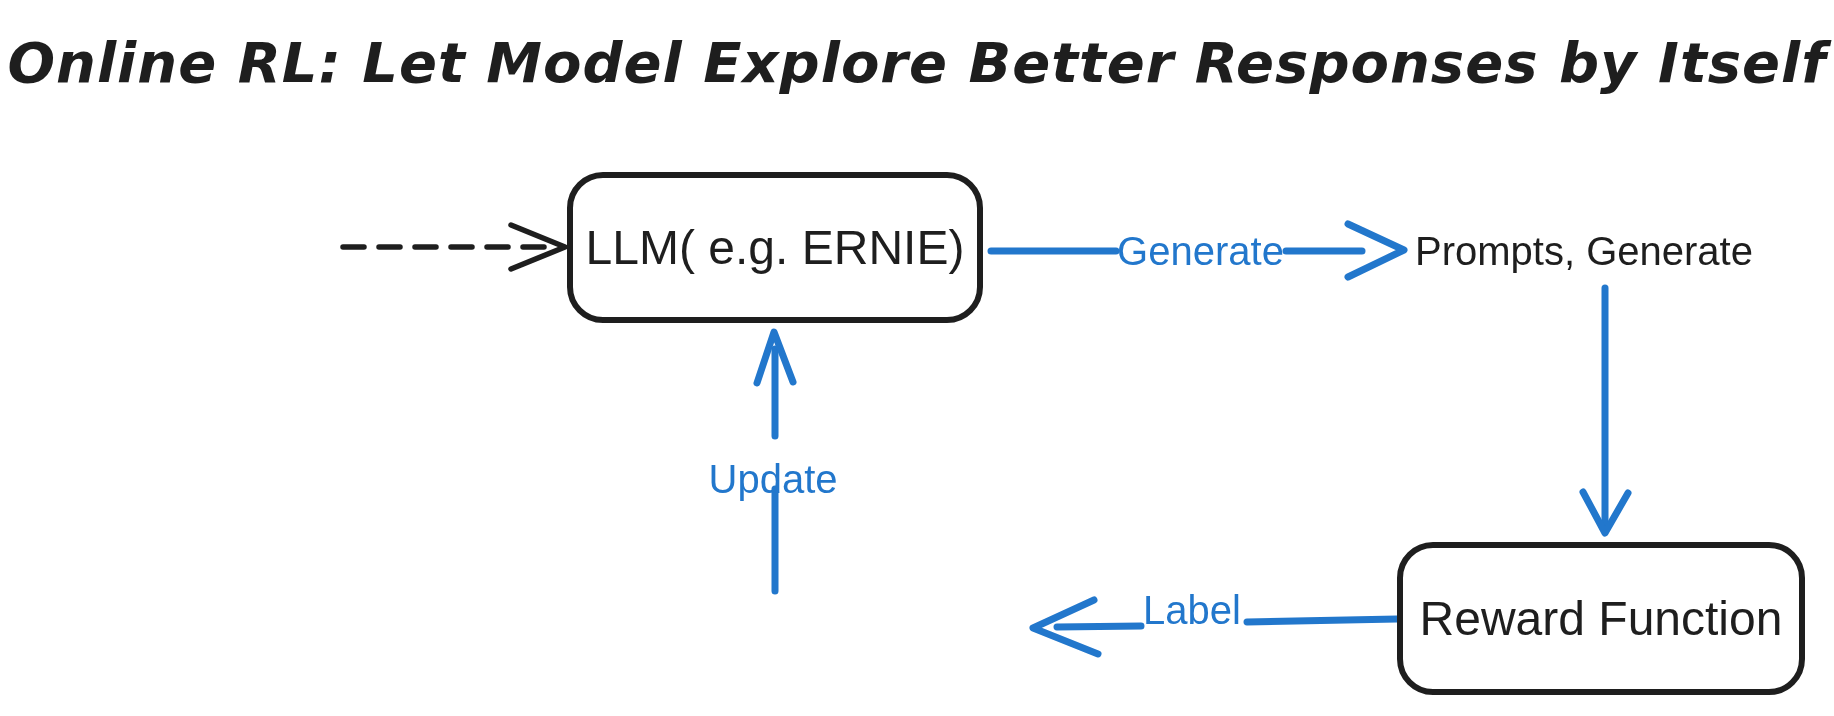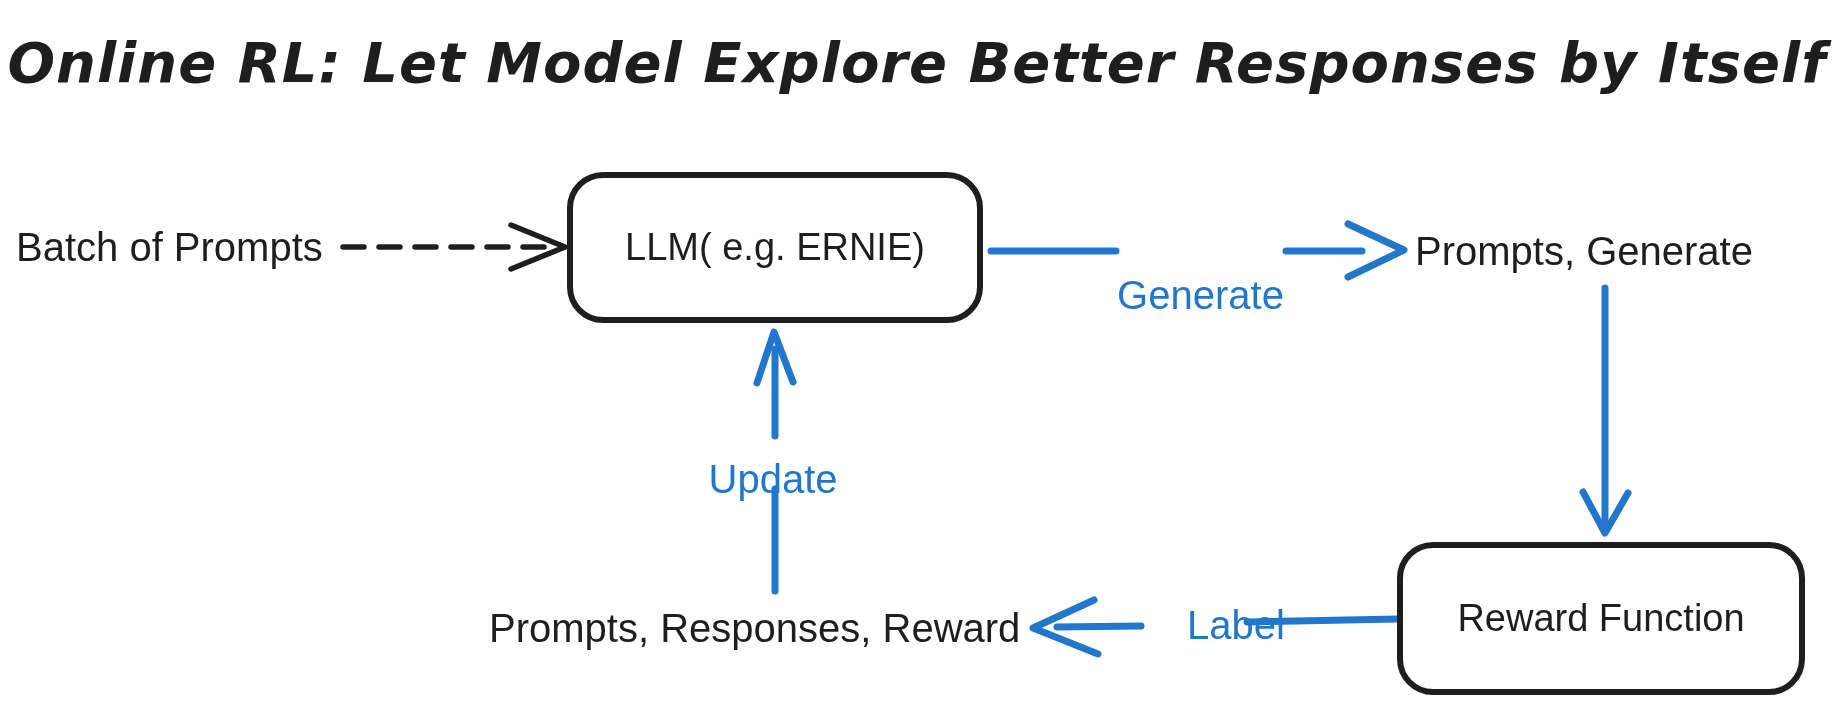--- a/index.html
+++ b/index.html
@@ -44,21 +44,21 @@
     border: 6px solid var(--ink);
     border-radius: 36px;
     background: var(--bg);
     display: flex;
     align-items: center;
     justify-content: center;
   }
   .node-llm    { left: 567px; top: 172px; width: 416px; height: 151px; }
   .node-reward { left: 1397px; top: 542px; width: 408px; height: 153px; }
   .node-label {
-    font-size: 38px;
+    font-size: 48px;
     font-weight: 500;
     color: var(--ink);
     white-space: nowrap;
   }
   .text-label {
     position: absolute;
     font-size: 40px;
     font-weight: 500;
     color: var(--ink);
     white-space: nowrap;
@@ -69,23 +69,23 @@
   .label-prr      { left: 489px; top: 606px; }
   .edge-label {
     position: absolute;
     font-size: 40px;
     font-weight: 500;
     color: var(--accent);
     text-align: center;
     white-space: nowrap;
     line-height: 1.0;
   }
-  .edge-label-generate { left: 1108px; top: 231px; width: 185px; margin-top: 44px; }
+  .edge-label-generate { left: 1108px; top: 231px; width: 185px; }
   .edge-label-update   { left: 697px;  top: 441px; width: 152px; margin-top: 18px; }
-  .edge-label-label    { left: 1140px; top: 605px; width: 104px; margin-left: 44px; }
+  .edge-label-label    { left: 1140px; top: 590px; width: 104px; }
 </style>
 </head>
 <body>
 
 <div class="canvas">
 
   <div class="title">Online RL: Let Model Explore Better Responses by Itself</div>
 
   <svg class="connector-layer" viewBox="0 0 1834 716" xmlns="http://www.w3.org/2000/svg">
 
@@ -114,25 +114,23 @@
   </svg>
 
   <div class="node node-llm">
     <span class="node-label">LLM( e.g. ERNIE)</span>
   </div>
 
   <div class="node node-reward">
     <span class="node-label">Reward Function</span>
   </div>
 
-  <div class="text-label label-batch">Batch of Prompts</div>
 
   <div class="text-label label-promresp">Prompts, Generate</div>
 
-  <div class="text-label label-prr">Prompts, Responses, Reward</div>
 
   <div class="edge-label edge-label-generate">Generate</div>
 
   <div class="edge-label edge-label-update">Update</div>
 
   <div class="edge-label edge-label-label">Label</div>
 
 </div>
 
 </body></html>

